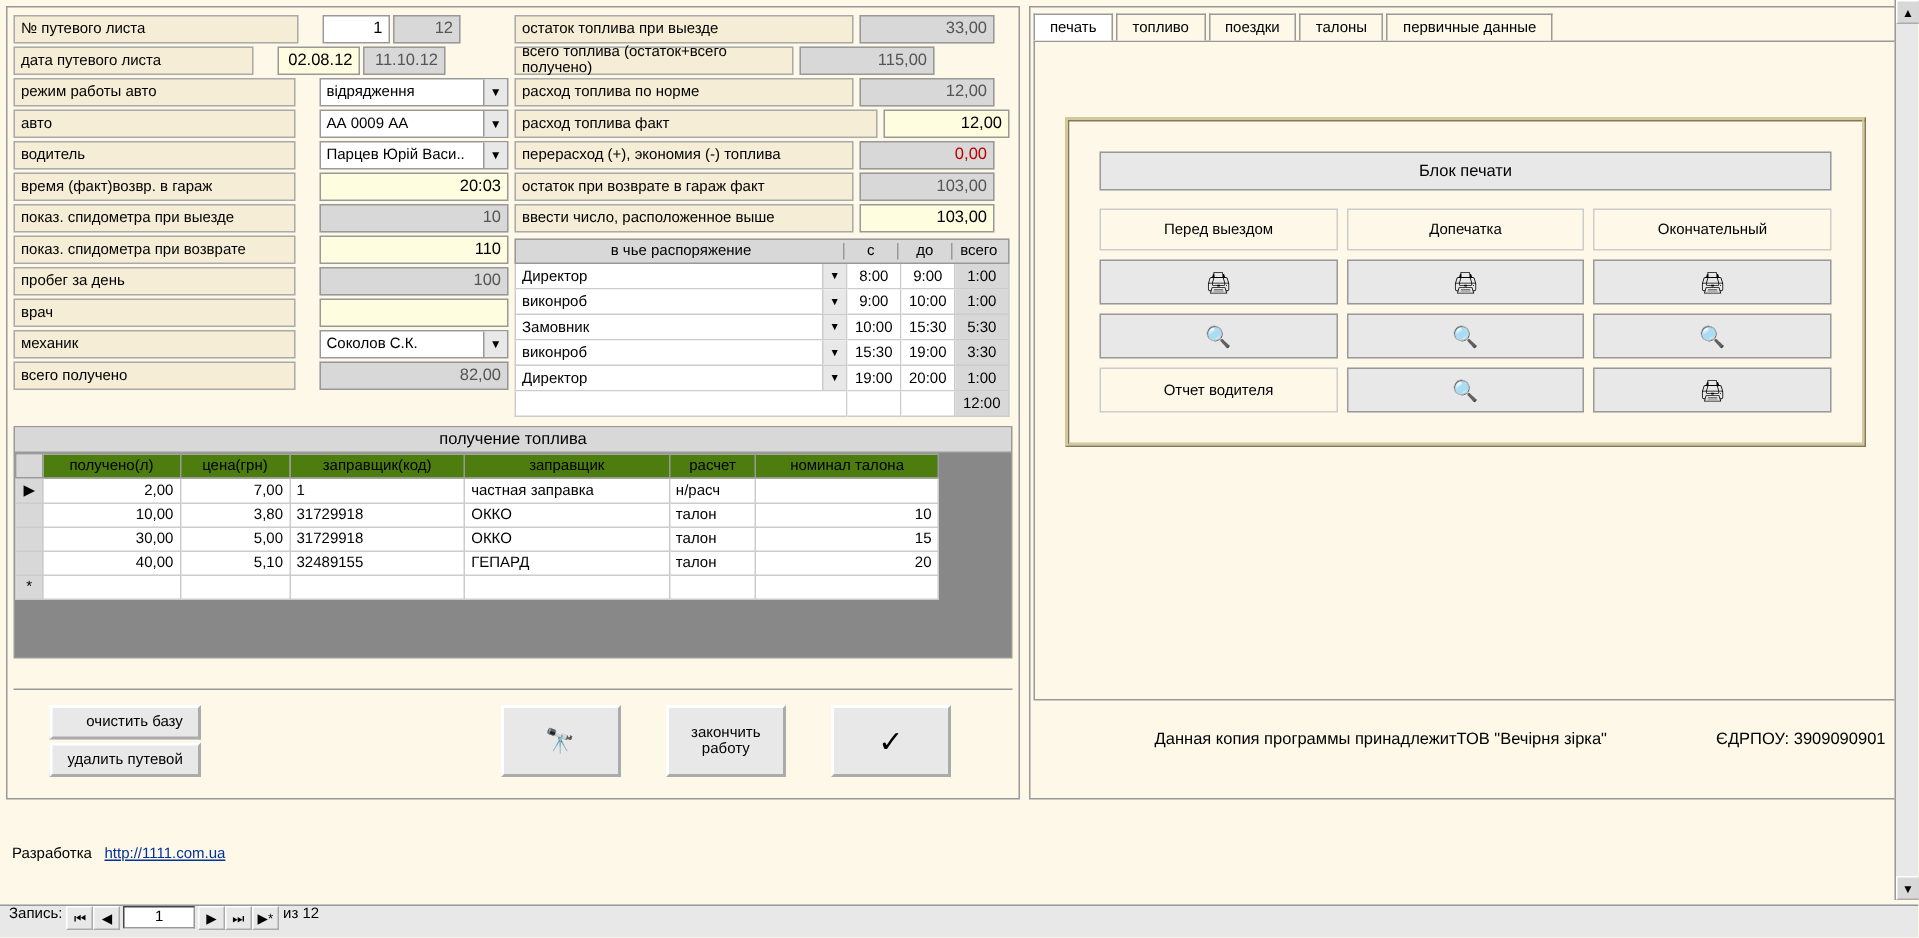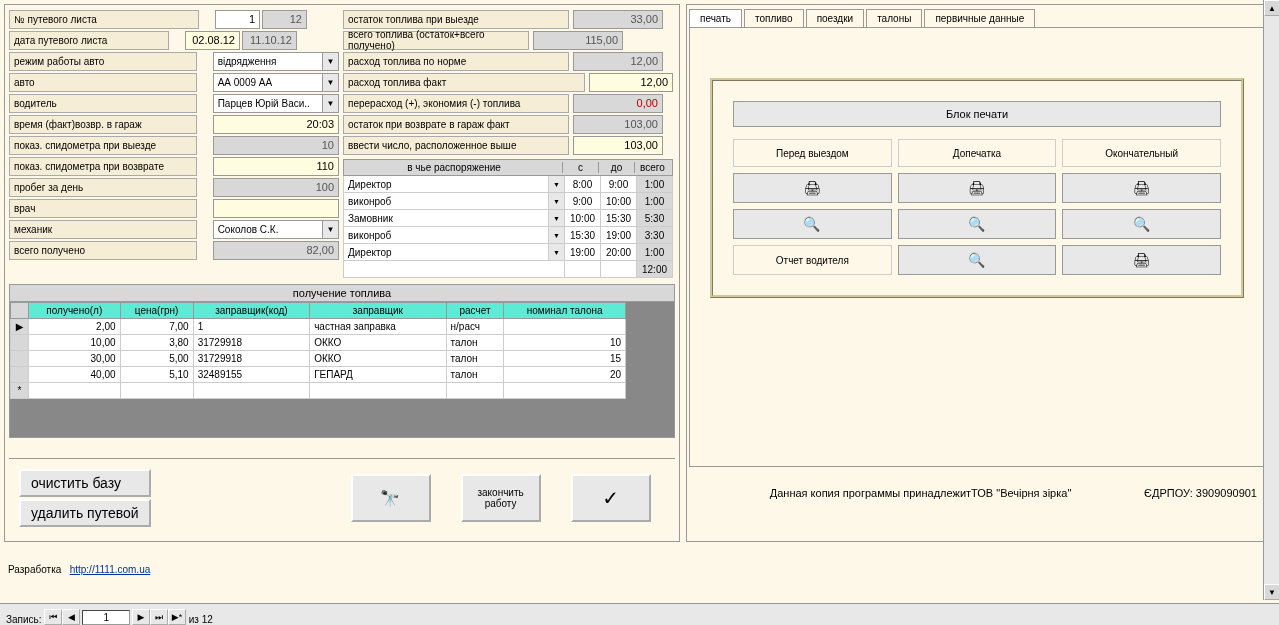--- a/index.html
+++ b/index.html
@@ -144,21 +144,21 @@
   font-size: 11px;
   border-bottom: 1px solid #999;
 }
 .fuel-table {
   width: 100%;
   border-collapse: collapse;
   background: #fff;
   font-size: 10px;
 }
 .fuel-table th {
-  background: #5eead4;
+  background: #4d7c0f;
   border: 1px solid #999;
   padding: 2px;
   font-weight: normal;
   font-size: 10px;
 }
 .fuel-table td {
   border: 1px solid #ccc;
   padding: 2px 4px;
 }
 .fuel-table td.num { text-align: right; }
@@ -189,23 +189,24 @@
 }
 .btn-stack {
   display: flex;
   flex-direction: column;
   gap: 2px;
 }
 .win-btn {
   background: #e8e8e8;
   border: 2px outset #fff;
   padding: 4px 10px;
-  font-size: 14px;
+  font-size: 10px;
   cursor: pointer;
-  text-align: left;
+  text-align: right;
+  margin-left: 14px;
 }
 .big-btn {
   width: 80px;
   height: 48px;
   background: #e8e8e8;
   border: 2px outset #fff;
   display: flex;
   align-items: center;
   justify-content: center;
   font-size: 10px;
@@ -279,21 +280,21 @@
 .right-bottom .edrpou { float: right; }
 .status-bar {
   position: absolute;
   bottom: 0;
   left: 0;
   right: 0;
   height: 22px;
   background: #e8e8e8;
   border-top: 1px solid #999;
   display: flex;
-  align-items: flex-end;
+  align-items: flex-start;
   padding: 0 6px;
   font-size: 10px;
 }
 .nav-btn {
   width: 18px;
   height: 16px;
   background: #e8e8e8;
   border: 1px outset #fff;
   font-size: 9px;
   display: flex;

